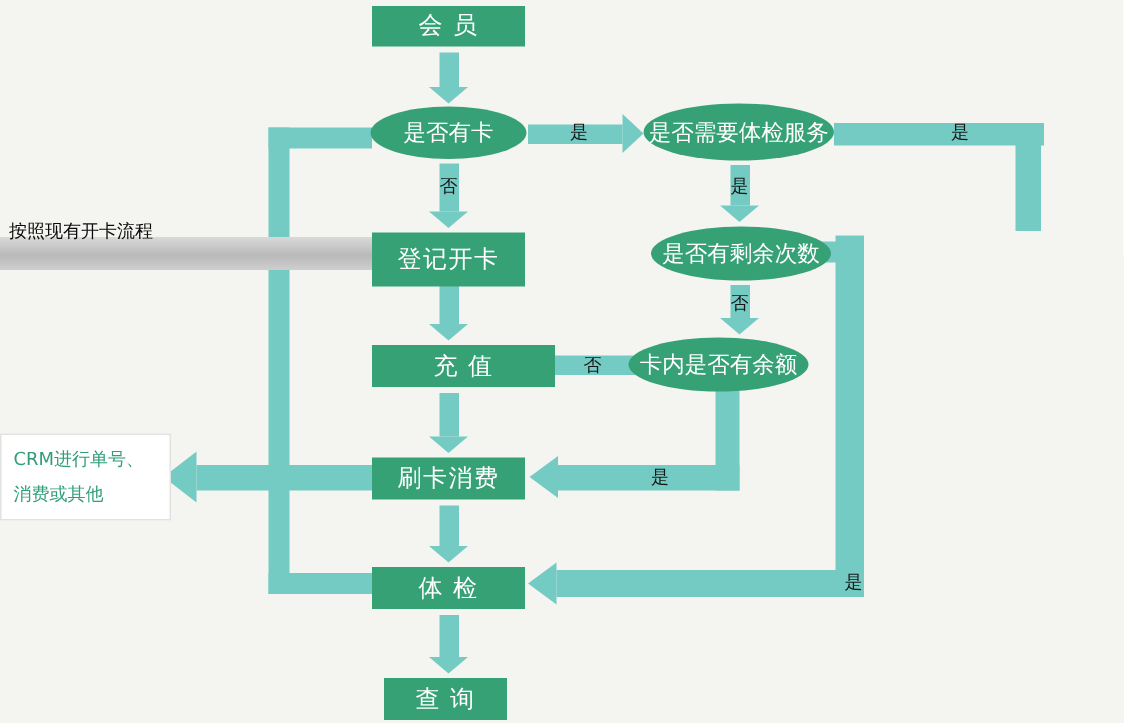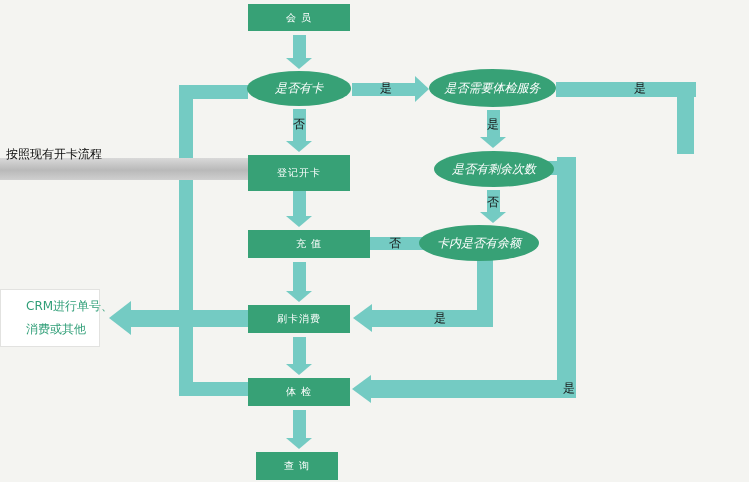--- a/index.html
+++ b/index.html
@@ -8,46 +8,46 @@
     background:#f4f4f1;
     font-family:"DejaVu Sans","Liberation Sans",sans-serif;
     --t:#74cbc3; 
     --g:#37a176; 
   }
   
   .node{
     position:absolute;display:flex;align-items:center;justify-content:center;
     background:var(--g);color:#ffffff;z-index:2;white-space:nowrap;
   }
-  .rect{font-size:10px;letter-spacing:1px;}
-  .ellipse{border-radius:50%;font-size:12px;font-style:italic;}
+  .rect{font-size:16px;letter-spacing:1px;}
+  .ellipse{border-radius:50%;font-size:15px;}
   
   .bar{position:absolute;background:var(--t);z-index:1;}
   
   .darr{position:absolute;width:26px;display:flex;flex-direction:column;align-items:center;z-index:1;}
   .darr .s{width:13px;flex:1;background:var(--t);}
   .darr .h{width:0;height:0;border-left:13px solid transparent;border-right:13px solid transparent;border-top:11px solid var(--t);}
   
   .harr{position:absolute;height:26px;display:flex;align-items:center;z-index:1;}
   .harr .s{flex:1;height:13px;background:var(--t);}
   .harr .hr{width:0;height:0;border-top:13px solid transparent;border-bottom:13px solid transparent;border-left:14px solid var(--t);}
   .harr .hl{width:0;height:0;border-top:13px solid transparent;border-bottom:13px solid transparent;border-right:14px solid var(--t);}
   
   .hl-m{position:absolute;width:0;height:0;border-top:14px solid transparent;border-bottom:14px solid transparent;border-right:19px solid var(--t);z-index:1;}
   .hl-b{position:absolute;width:0;height:0;border-top:17px solid transparent;border-bottom:17px solid transparent;border-right:22px solid var(--t);z-index:1;}
   
   .elabel{position:absolute;font-size:12px;color:#161616;z-index:5;line-height:1;}
   
   .noteband{position:absolute;left:0;top:158px;width:248px;height:22px;z-index:1;
     background:linear-gradient(180deg,#d9d9d9 0%,#b9b9b9 55%,#cfcfcf 100%);}
   .notetext{position:absolute;left:6px;top:146px;font-size:12px;color:#0a0a0a;z-index:4;white-space:nowrap;}
-  .crmbox{position:absolute;left:0;top:289px;width:100px;height:58px;z-index:2;
+  .crmbox{position:absolute;left:0;top:289px;width:114px;height:58px;z-index:2;
     background:#ffffff;border:1px solid #e2e2e0;box-sizing:border-box;
     display:flex;flex-direction:column;justify-content:center;
-    padding-left:25px;font-size:12px;line-height:1.9;color:#2f9e77;white-space:nowrap;}
+    padding-left:8px;font-size:12px;line-height:1.9;color:#2f9e77;white-space:nowrap;}
 </style>
 </head>
 <body>
 
 <div class="stage">
 
   <div class="darr" style="left:286px;top:35px;height:34px">
       <div class="s"></div>
       <div class="h"></div>
     </div>

